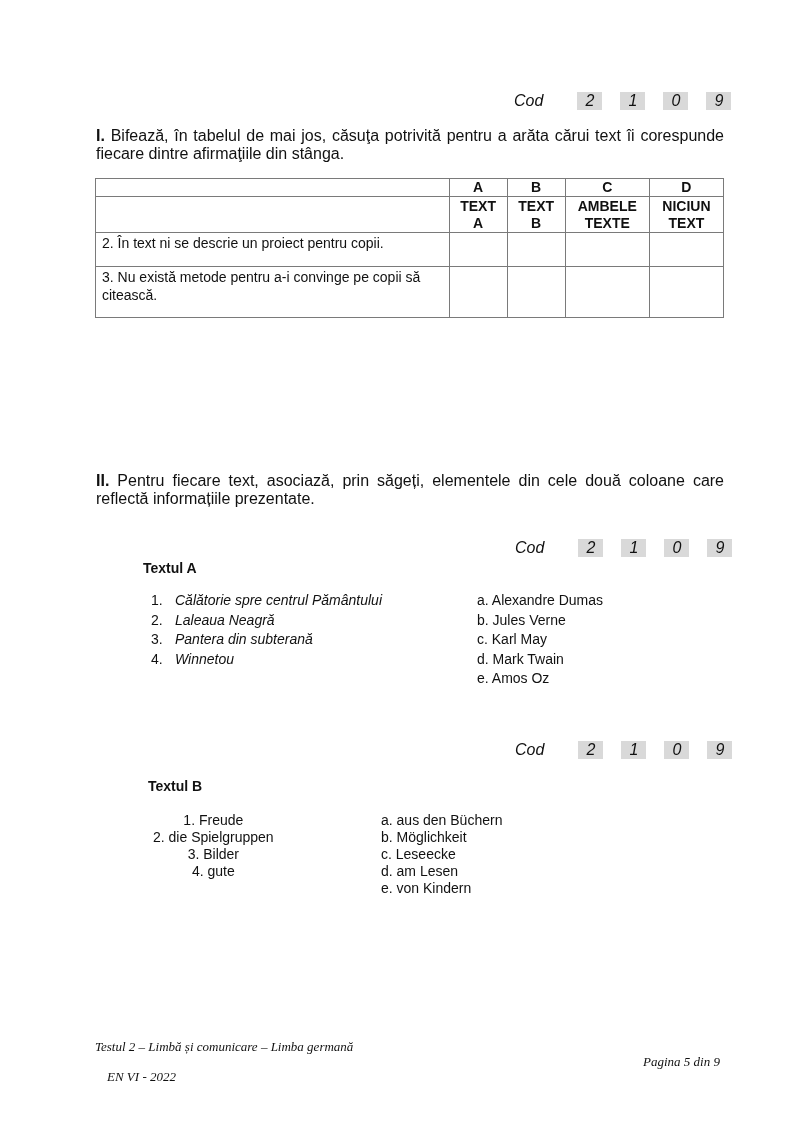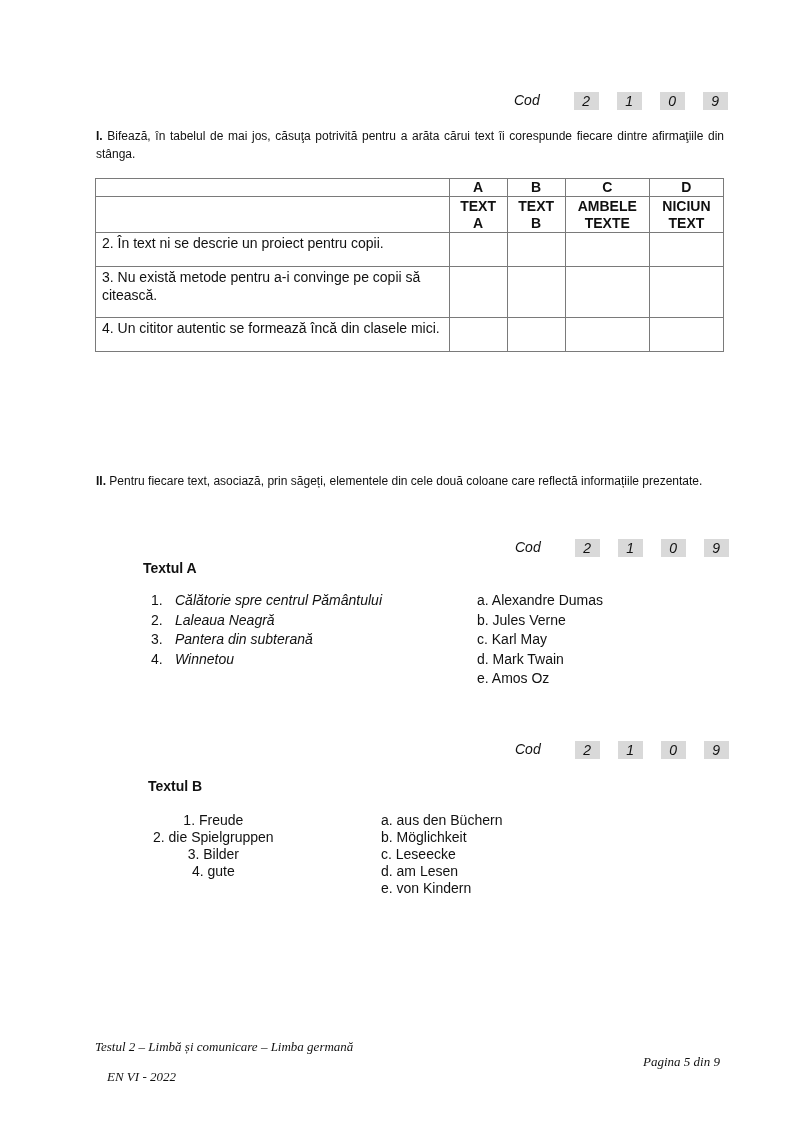--- a/index.html
+++ b/index.html
@@ -1,32 +1,32 @@
 <!DOCTYPE html>
 <html><head>
 <meta charset="utf-8">
 <style>
   html, body { margin: 0; padding: 0; }
   body {
     width: 800px; height: 1131px; background: #ffffff; position: relative;
     font-family: "Liberation Sans", sans-serif; color: #111; overflow: hidden;
   }
   .cod {
-    position: absolute; display: flex; align-items: flex-start;
-    font-size: 14px;
+    position: absolute; display: flex; align-items: flex-end;
+    font-size: 16px;
   }
   .cod .label { font-style: italic; margin-right: 34px; }
   .cod .digit {
     width: 25px; height: 18px; background: #d9d9d9; font-style: italic;
     display: flex; align-items: center; justify-content: center;
     margin-right: 18px;
   }
   .cod .digit:last-child { margin-right: 0; }
   .instr {
-    position: absolute; left: 96px; width: 628px; font-size: 12px;
+    position: absolute; left: 96px; width: 628px; font-size: 16px;
     line-height: 18px; text-align: justify;
   }
   .instr b { font-weight: bold; }
   table.grid {
     position: absolute; left: 95px; top: 178px; width: 629px;
     border-collapse: collapse; font-size: 14px;
   }
   table.grid td {
     border: 1px solid #7a7a7a; padding: 0 6px; vertical-align: top;
   }
@@ -78,27 +78,20 @@
   </tr>
   <tr style="height:34px;">
     <td class="stmt">2. În text ni se descrie un proiect pentru copii.</td>
     <td></td>
     <td></td>
     <td></td>
     <td></td>
   </tr>
   <tr style="height:51px;">
     <td class="stmt">3. Nu există metode pentru a-i convinge pe copii să citească.</td>
-    <td></td>
-    <td></td>
-    <td></td>
-    <td></td>
-  </tr>
-  <tr style="height:34px;">
-    <td class="stmt">4. Un cititor autentic se formează încă din clasele mici.</td>
     <td></td>
     <td></td>
     <td></td>
     <td></td>
   </tr>
 </tbody>
   </table>
 
 <div class="instr" style="top:472px;">
   <b>II.</b>

